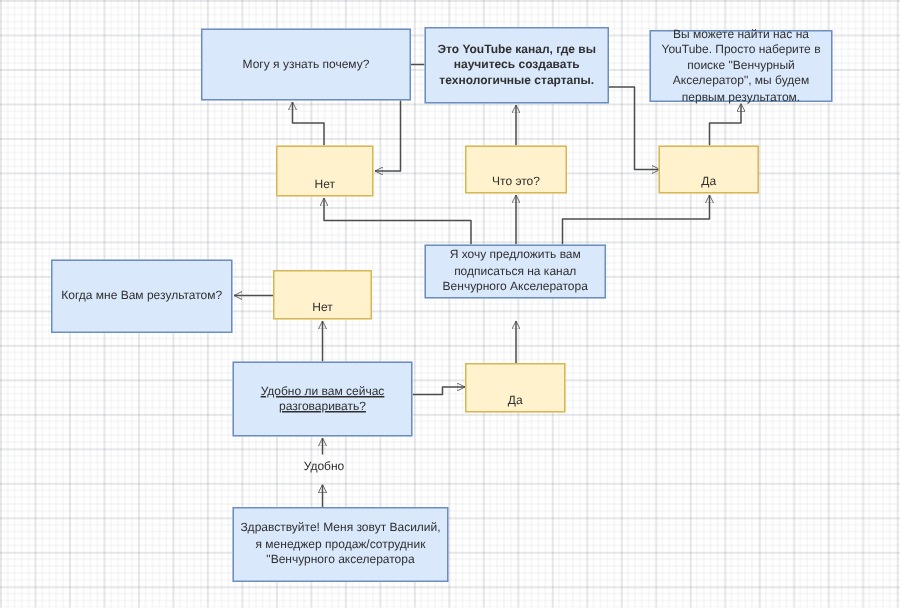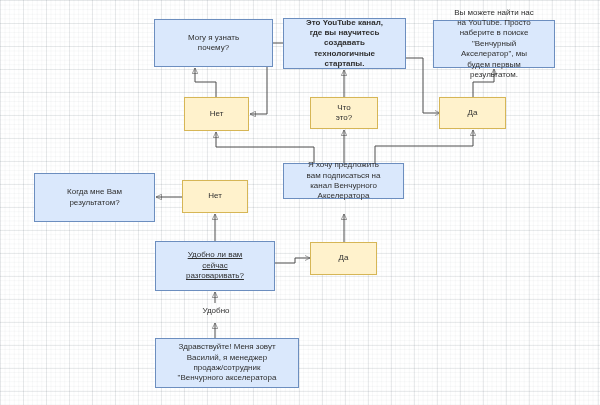--- a/index.html
+++ b/index.html
@@ -16,24 +16,24 @@
       linear-gradient(to bottom, rgba(120,130,140,0.14) 1px, transparent 1px),
       linear-gradient(to right, rgba(120,130,140,0.055) 1px, transparent 1px),
       linear-gradient(to bottom, rgba(120,130,140,0.055) 1px, transparent 1px);
     background-size:23px 23px,23px 23px,4.6px 4.6px,4.6px 4.6px;
   }
   .node{
     position:absolute;box-sizing:border-box;
     display:flex;align-items:center;justify-content:center;
     text-align:center;
     font-size:8px;line-height:1.3;color:#2f2f2f;
-    padding:2px 18px;
+    padding:2px 1px;
   }
   .node.blue{background:#dae8fc;border:1px solid #6c8ebf;}
-  .node.yellow{background:#fff2cc;border:1px solid #d6b656;}
+  .node.yellow{background:#fff2cc;border:1px solid #d6b656;align-items:flex-end;}
   .floating-label{
     position:absolute;font-size:8px;color:#2f2f2f;text-align:center;
   }
   svg.edges{position:absolute;inset:0;pointer-events:none;}
   svg.edges path{stroke:#4d4d4d;stroke-width:1;fill:none;stroke-linejoin:round;}
 </style>
 </head>
 <body>
 
 <div class="canvas">
@@ -53,21 +53,21 @@
     <path d="M314,163 V147 H216 V132" marker-end="url(#ah)"></path>
     <path d="M344,163 V130" marker-end="url(#ah)"></path>
     <path d="M375,163 V146 H473 V130" marker-end="url(#ah)"></path>
     <path d="M216,97 V82 H195 V68" marker-end="url(#ah)"></path>
     <path d="M344,97 V70" marker-end="url(#ah)"></path>
     <path d="M473,97 V82 H494 V69" marker-end="url(#ah)"></path>
     <path d="M283,43 H267 V114 H250" marker-end="url(#ah)"></path>
     <path d="M406,58 H423 V113 H440" marker-end="url(#ah)"></path>
   </svg>
 
-  <div class="node blue" style="left:134px;top:19px;width:119px;height:48px;margin-left:20px;">
+  <div class="node blue" style="left:134px;top:19px;width:140px;height:48px;">
     <span>Могу я узнать почему?</span>
   </div>
 
   <div class="node blue" style="left:283px;top:18px;width:123px;height:51px;font-weight:bold;">
     <span>Это YouTube канал, где вы научитесь создавать технологичные стартапы.</span>
   </div>
 
   <div class="node blue" style="left:433px;top:20px;width:122px;height:48px;">
     <span>Вы можете найти нас на YouTube. Просто наберите в поиске "Венчурный Акселератор", мы будем первым результатом.</span>
   </div>

